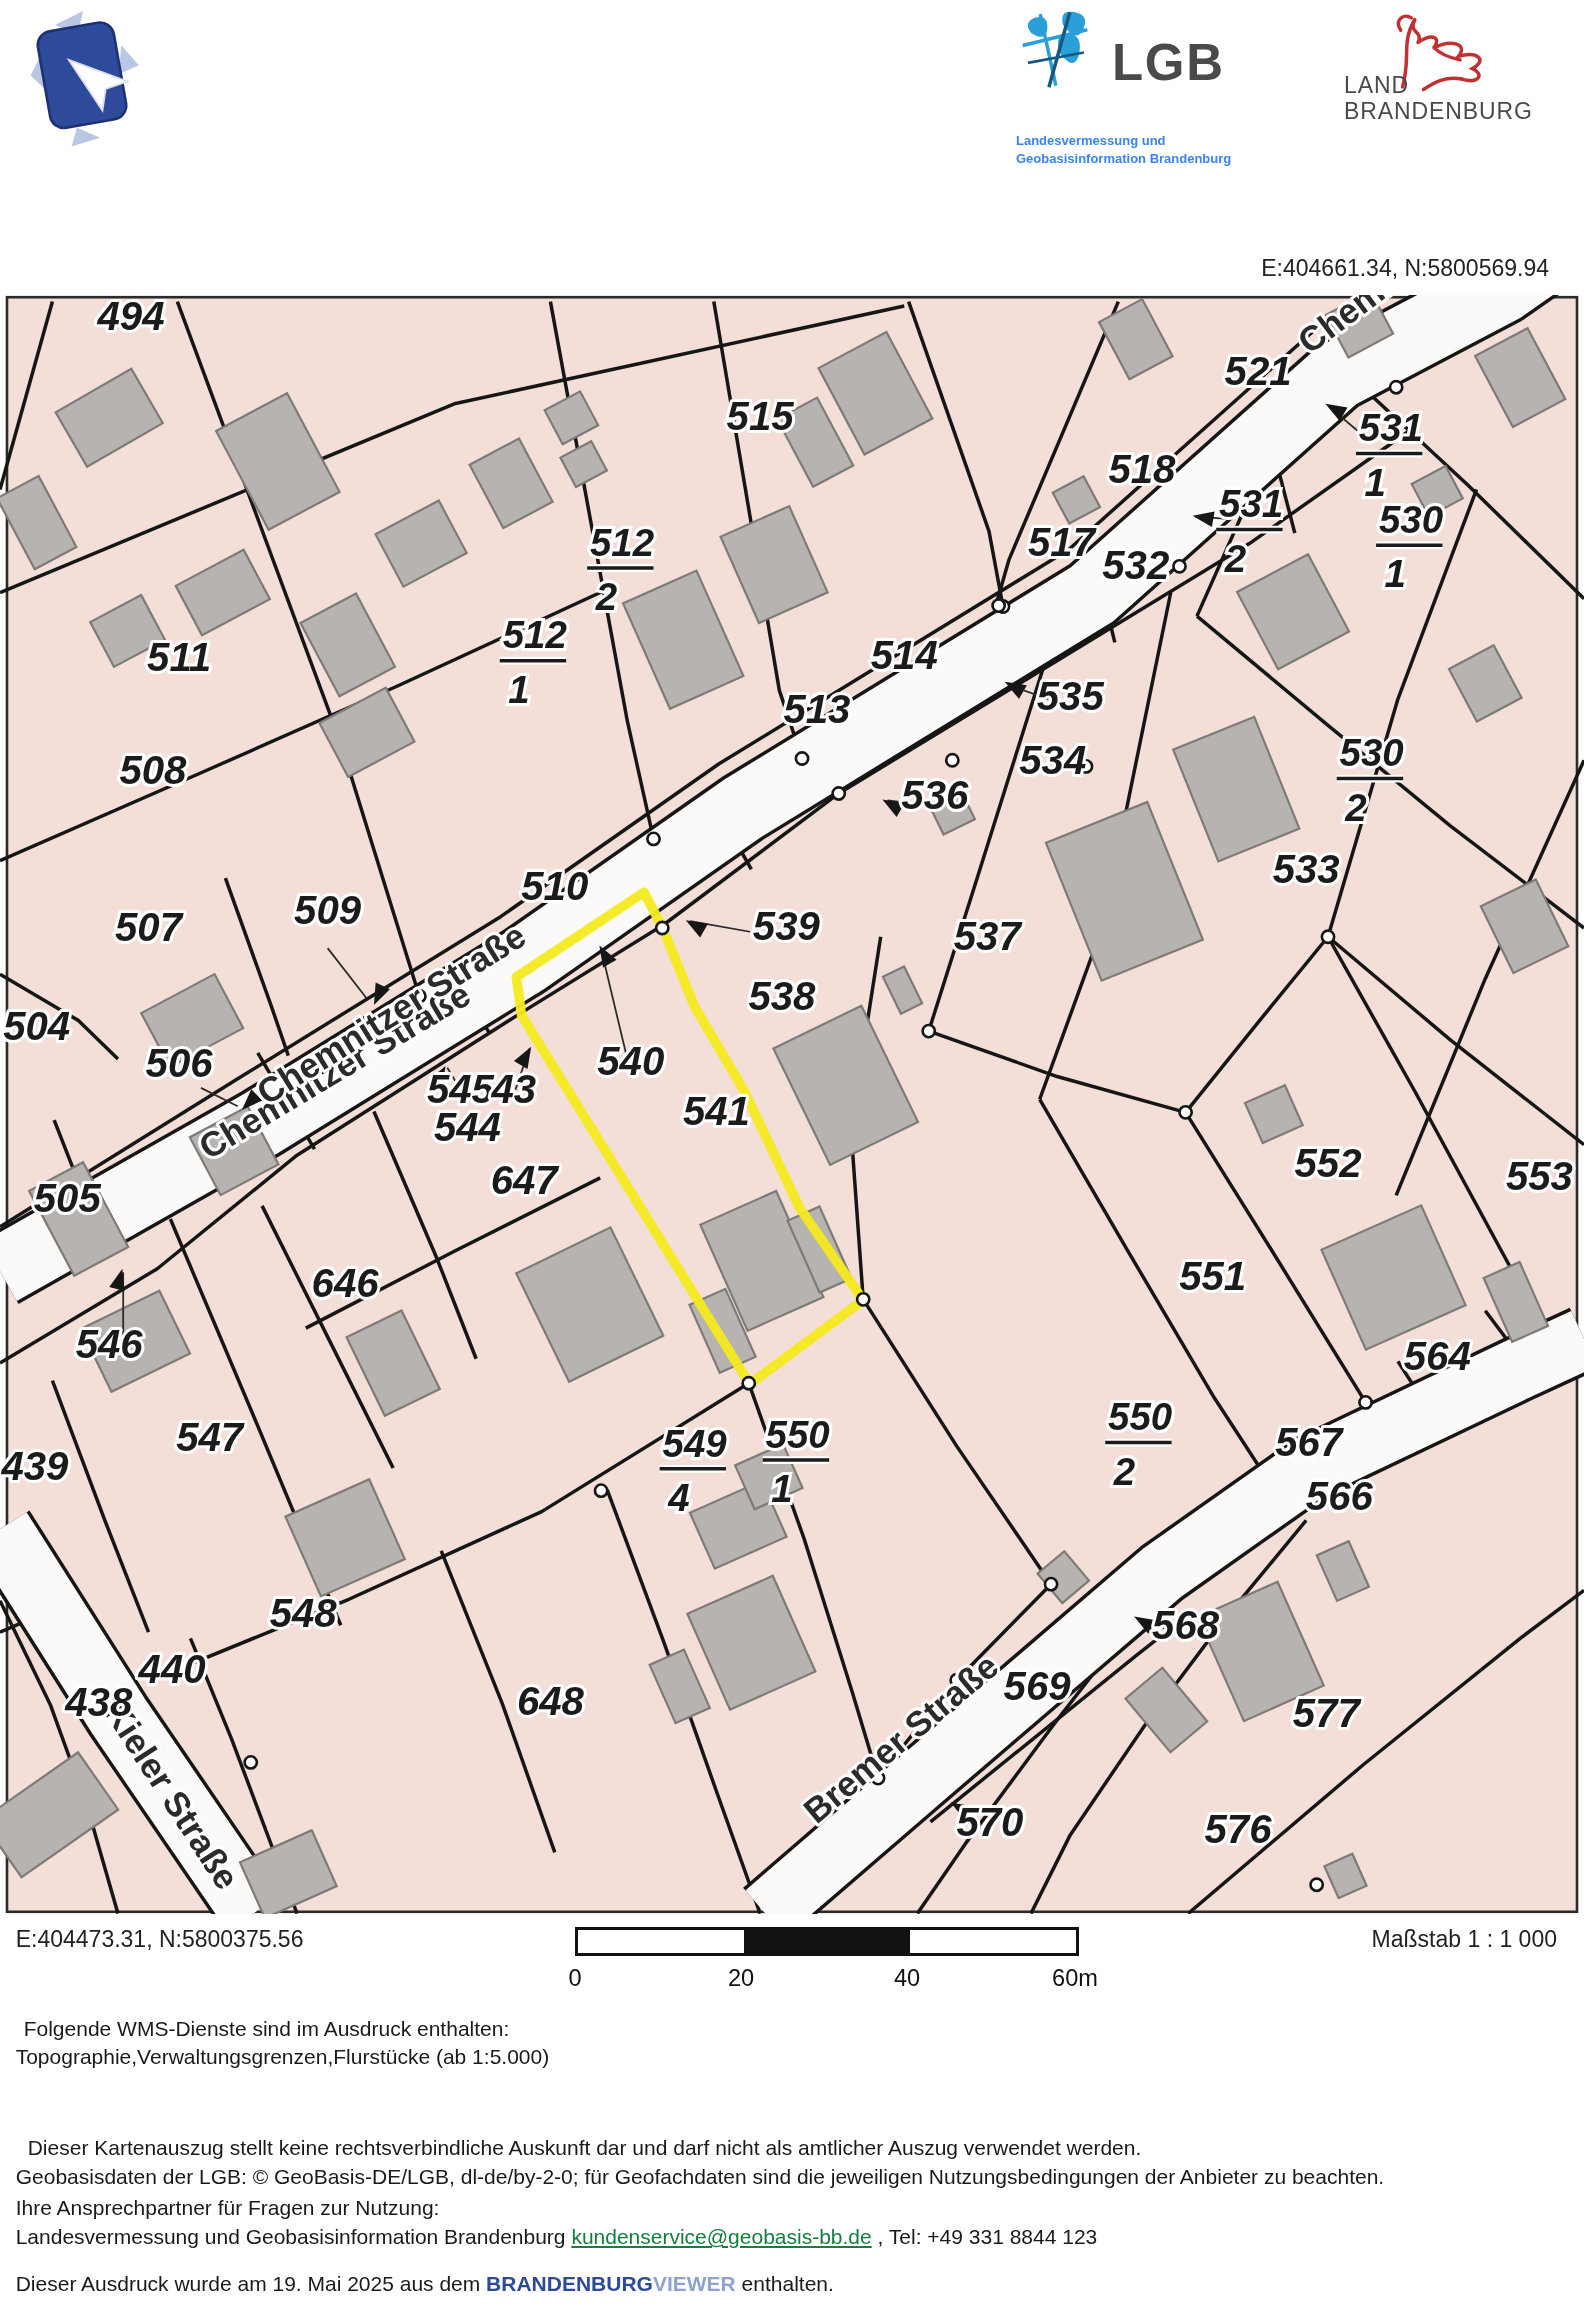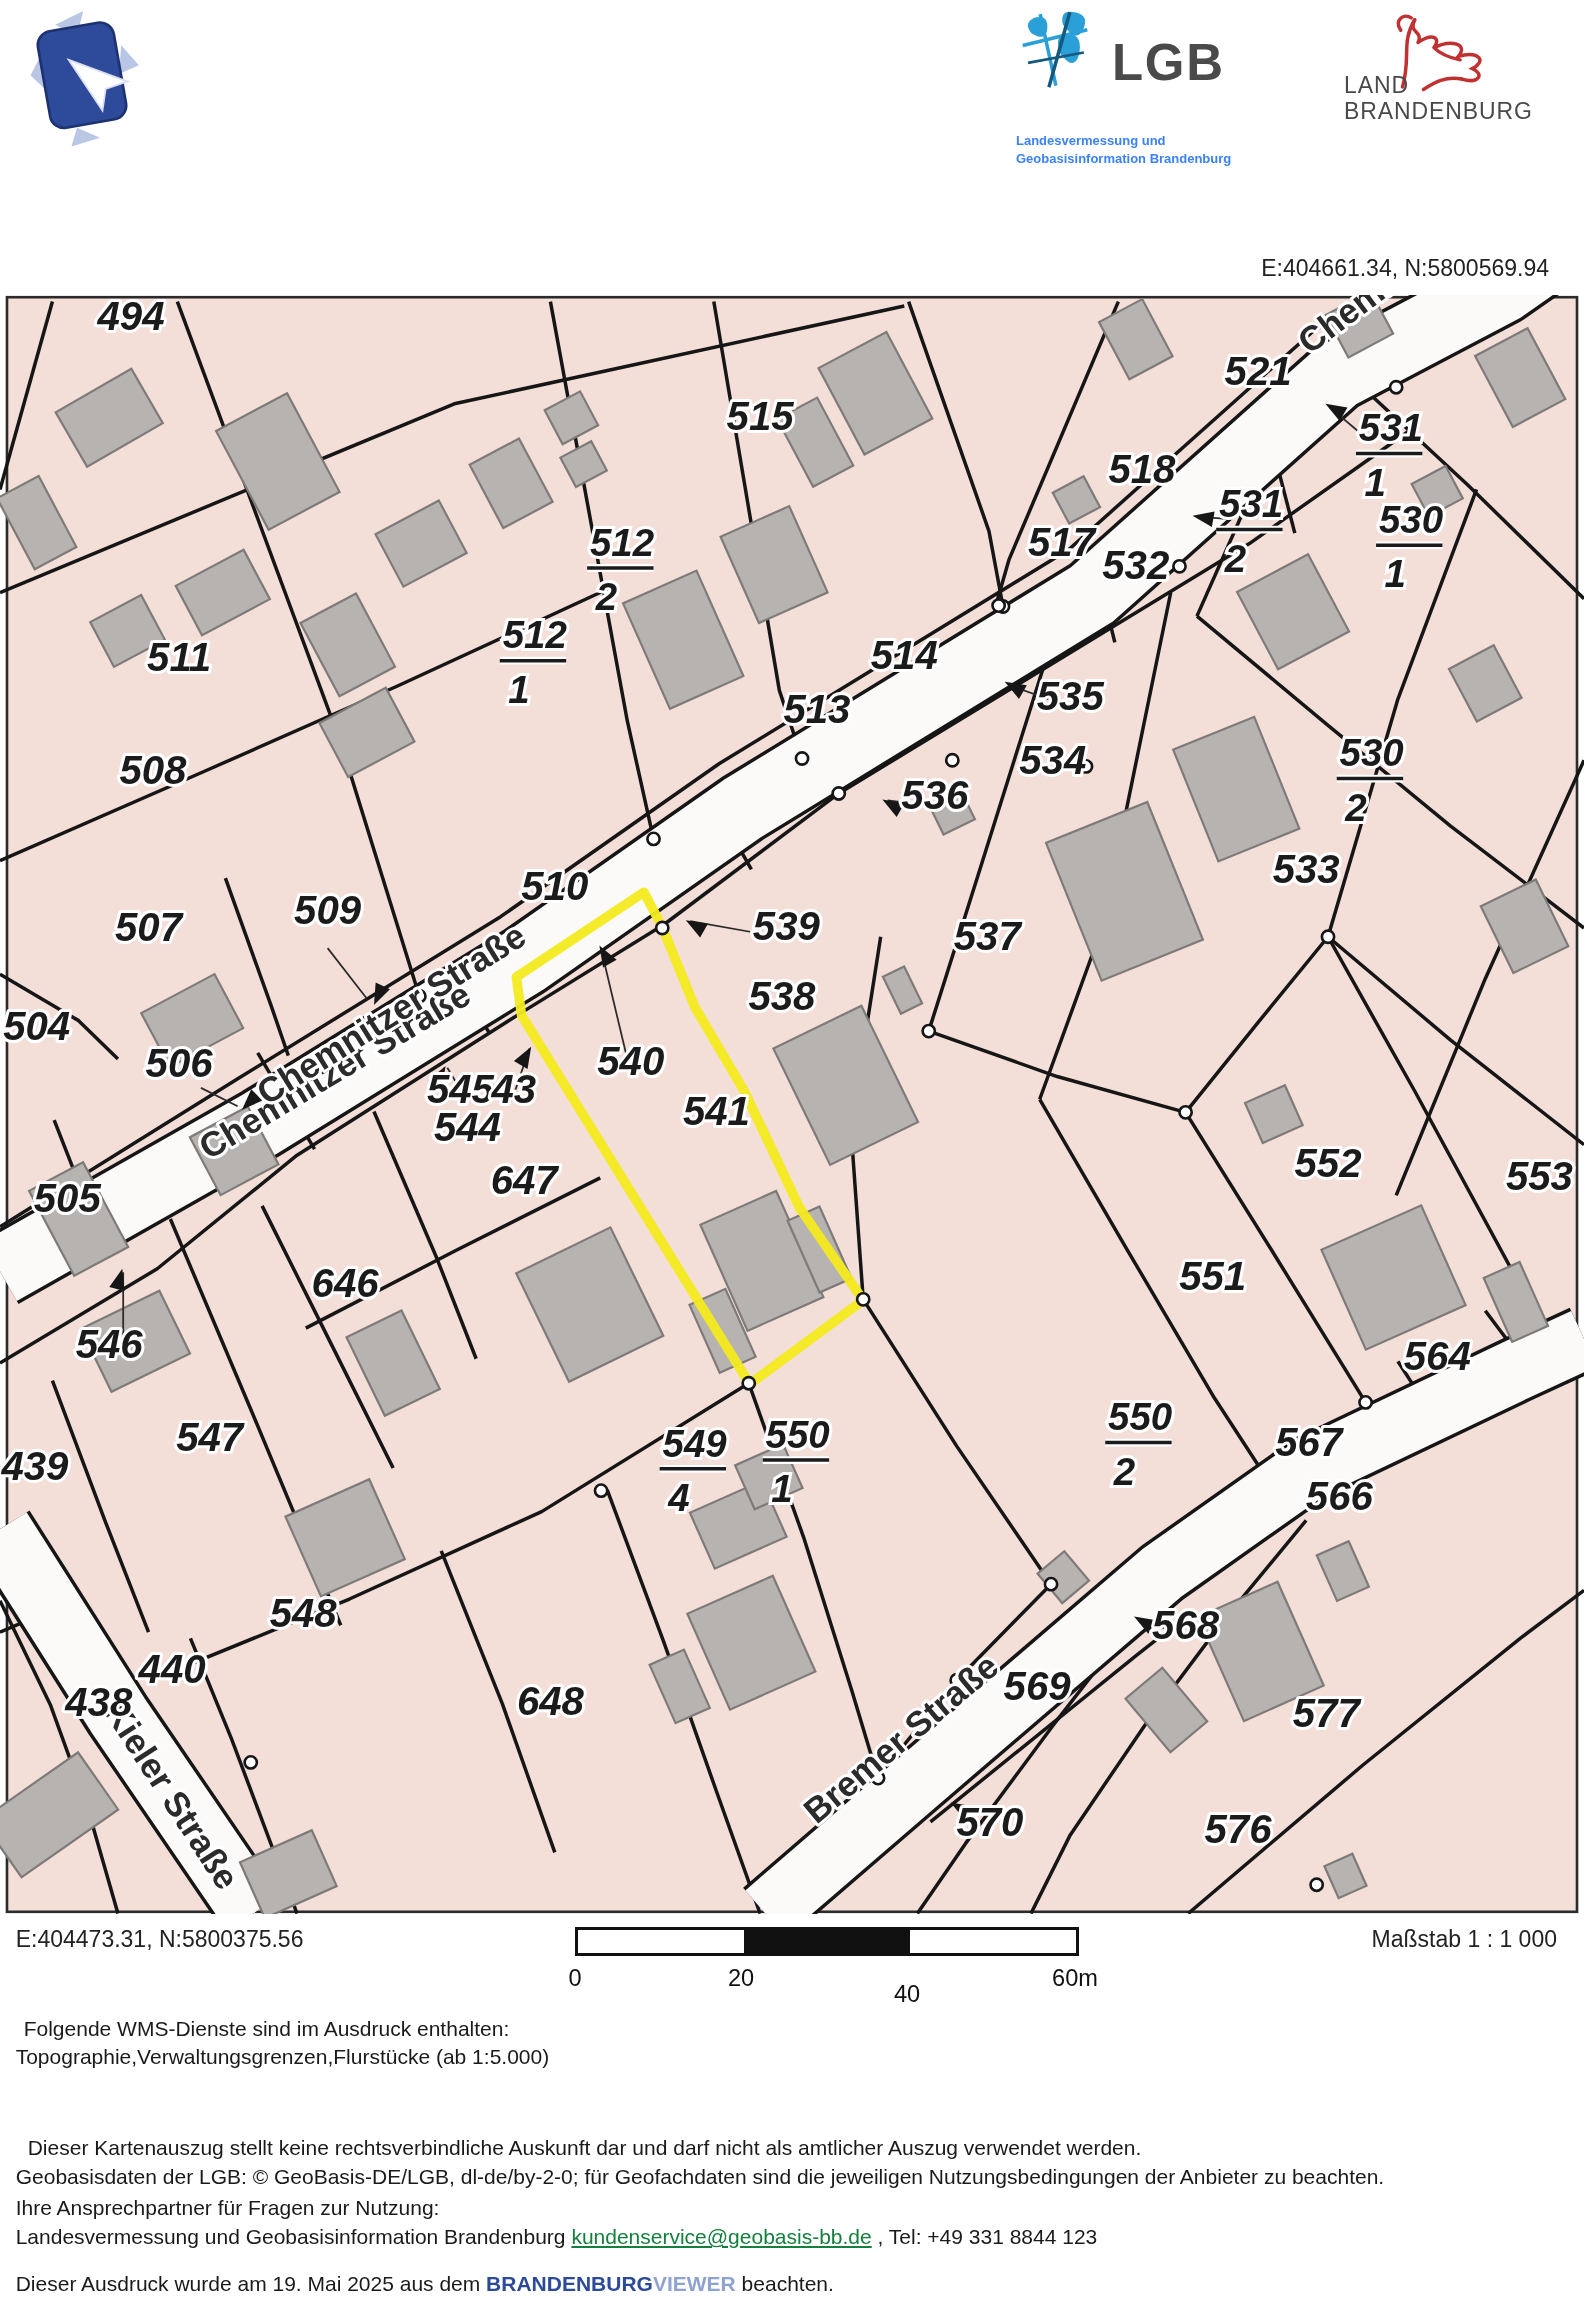--- a/index.html
+++ b/index.html
@@ -341,28 +341,28 @@
 <div id="masstab">Maßstab 1 : 1 000</div>
 
 <div id="scalebar">
   <div class="seg w"></div>
   <div class="seg b"></div>
   <div class="seg w"></div>
 </div>
 <div id="scaleticks">
     <span style="left: 0px;">0</span>
     <span style="left: 166px;">20</span>
-    <span style="left: 332px; margin-top: 16px;">40</span>
+    <span style="left: 332px;">40</span>
     <span style="left: 500px;">60m</span>
   </div>
 
 <div class="ft" style="top:2017px;margin-left:8px;">Folgende WMS-Dienste sind im Ausdruck enthalten:</div>
 <div class="ft" style="top:2045px;">Topographie,Verwaltungsgrenzen,Flurstücke (ab 1:5.000)</div>
 <div class="ft" style="top:2136px;margin-left:12px;">Dieser Kartenauszug stellt keine rechtsverbindliche Auskunft dar und darf nicht als amtlicher Auszug verwendet werden.</div>
 <div class="ft" style="top:2165px;">Geobasisdaten der LGB: © GeoBasis-DE/LGB, dl-de/by-2-0; für Geofachdaten sind die jeweiligen Nutzungsbedingungen der Anbieter zu beachten.</div>
 <div class="ft" style="top:2196px;">Ihre Ansprechpartner für Fragen zur Nutzung:</div>
 <div class="ft" style="top:2225px;">
   <span>Landesvermessung und Geobasisinformation Brandenburg </span><a href="#">kundenservice@geobasis-bb.de</a><span> , Tel: +49 331 8844 123</span>
 </div>
 <div class="ft" style="top:2272px;">
-  <span>Dieser Ausdruck wurde am 19. Mai 2025 aus dem </span><span class="brand-b">BRANDENBURG</span><span class="brand-l">VIEWER</span><span> beachten.</span>
+  <span>Dieser Ausdruck wurde am 19. Mai 2025 aus dem </span><span class="brand-b">BRANDENBURG</span><span class="brand-l">VIEWER</span><span> enthalten.</span>
 </div>
 
 
 </body></html>

